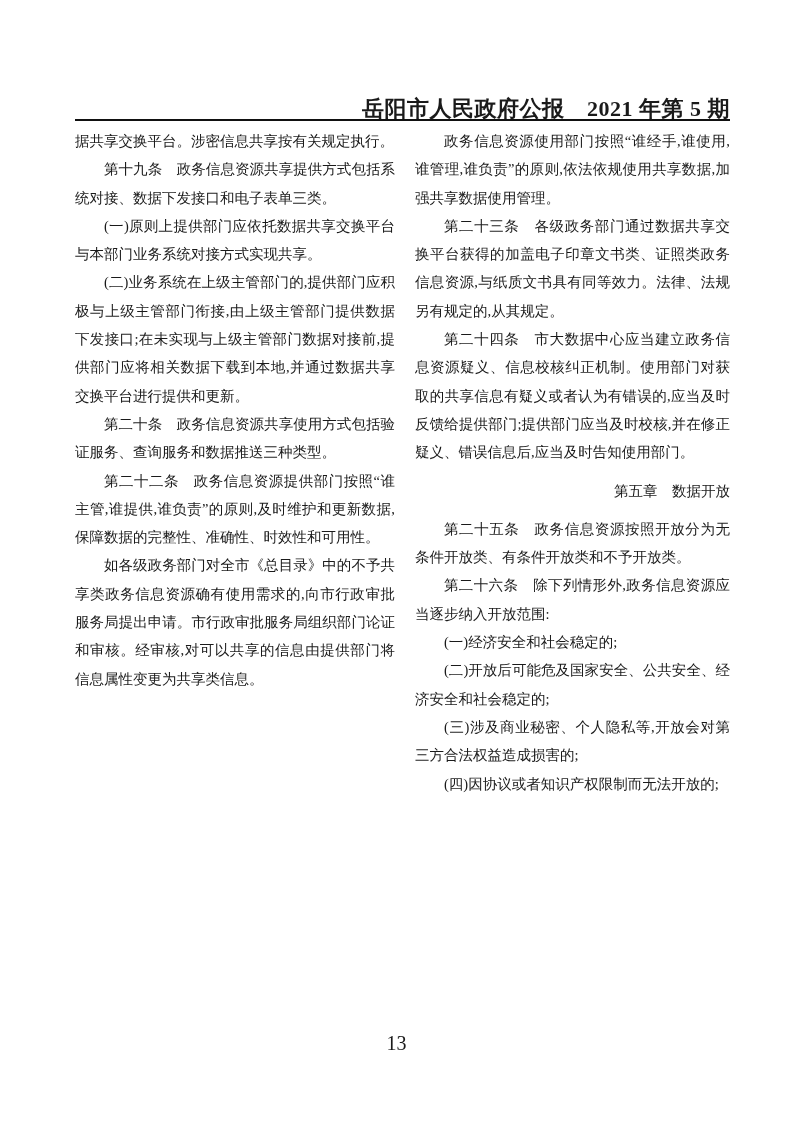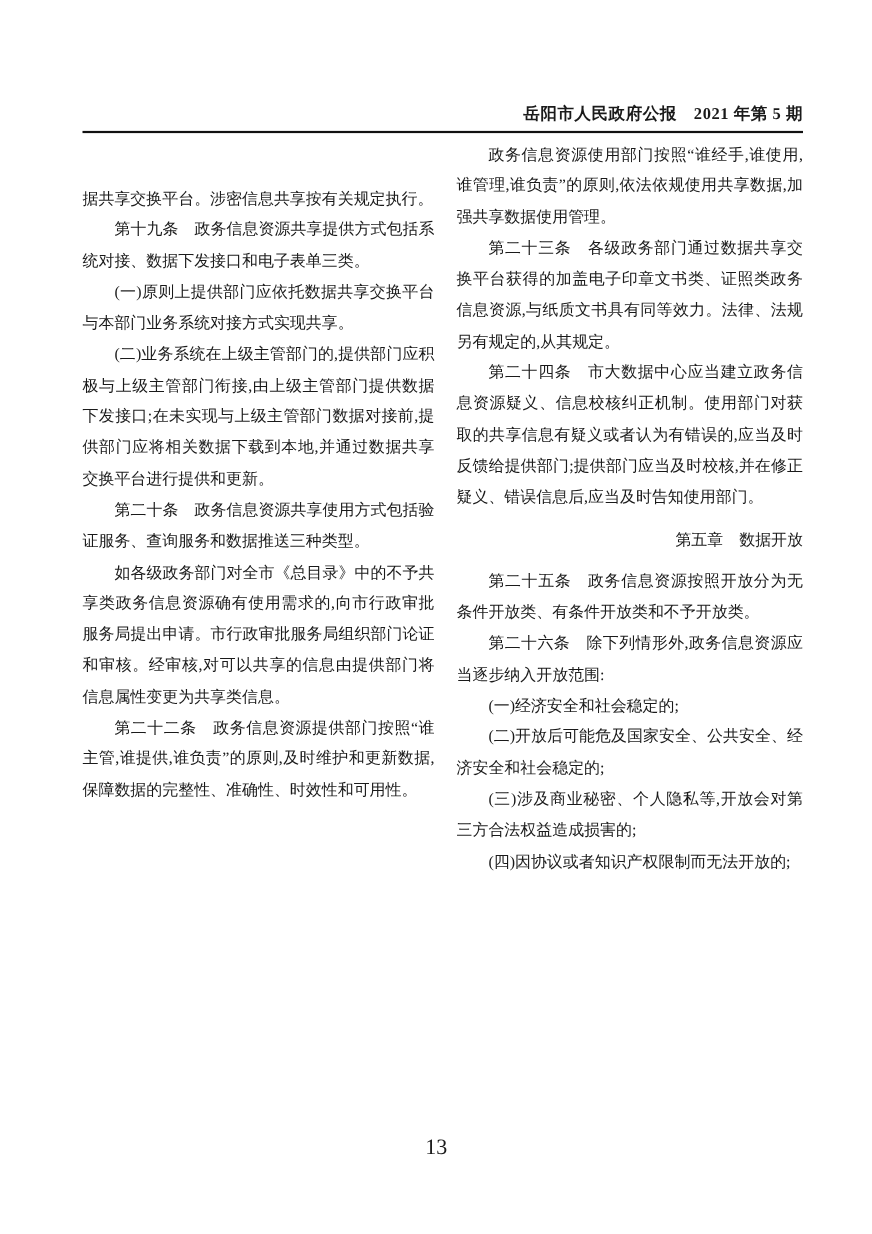--- a/index.html
+++ b/index.html
@@ -17,21 +17,21 @@
     position: absolute;
     inset: 0;
     background: #ffffff;
   }
   .page-header {
     position: absolute;
     top: 94px;
     left: 75px;
     width: 655px;
     text-align: right;
-    font-size: 15px;
+    font-size: 22px;
     font-weight: bold;
     letter-spacing: 0.5px;
     white-space: nowrap;
   }
   .header-rule {
     position: absolute;
     top: 119px;
     left: 75px;
     width: 655px;
     height: 2px;
@@ -44,21 +44,21 @@
     width: 655px;
     display: flex;
     gap: 20px;
   }
   .col {
     font-size: 14.5px;
     line-height: 28.3px;
     text-align: justify;
     text-justify: inter-ideograph;
   }
-  .col-left  { width: 320px; margin-top: 40px; }
+  .col-left  { width: 320px; }
   .col-right { width: 315px; }
   .col p {
     margin: 0;
     padding: 0;
   }
   .indent { text-indent: 2em; }
   .chapter-heading {
     text-align: right;
     text-indent: 0;
     margin: 10px 0 10px 0 !important;
@@ -82,22 +82,22 @@
   <div class="header-rule"></div>
 
   <div class="columns">
 
     <div class="col col-left">
       <p>据共享交换平台。涉密信息共享按有关规定执行。</p>
       <p class="indent">第十九条　政务信息资源共享提供方式包括系统对接、数据下发接口和电子表单三类。</p>
       <p class="indent">(一)原则上提供部门应依托数据共享交换平台与本部门业务系统对接方式实现共享。</p>
       <p class="indent">(二)业务系统在上级主管部门的,提供部门应积极与上级主管部门衔接,由上级主管部门提供数据下发接口;在未实现与上级主管部门数据对接前,提供部门应将相关数据下载到本地,并通过数据共享交换平台进行提供和更新。</p>
       <p class="indent">第二十条　政务信息资源共享使用方式包括验证服务、查询服务和数据推送三种类型。</p>
+      <p class="indent">第二十二条　政务信息资源提供部门按照“谁主管,谁提供,谁负责”的原则,及时维护和更新数据,保障数据的完整性、准确性、时效性和可用性。</p>
       <p class="indent">如各级政务部门对全市《总目录》中的不予共享类政务信息资源确有使用需求的,向市行政审批服务局提出申请。市行政审批服务局组织部门论证和审核。经审核,对可以共享的信息由提供部门将信息属性变更为共享类信息。</p>
-      <p class="indent">第二十二条　政务信息资源提供部门按照“谁主管,谁提供,谁负责”的原则,及时维护和更新数据,保障数据的完整性、准确性、时效性和可用性。</p>
     </div>
 
     <div class="col col-right">
       <p class="indent">政务信息资源使用部门按照“谁经手,谁使用,谁管理,谁负责”的原则,依法依规使用共享数据,加强共享数据使用管理。</p>
       <p class="indent">第二十三条　各级政务部门通过数据共享交换平台获得的加盖电子印章文书类、证照类政务信息资源,与纸质文书具有同等效力。法律、法规另有规定的,从其规定。</p>
       <p class="indent">第二十四条　市大数据中心应当建立政务信息资源疑义、信息校核纠正机制。使用部门对获取的共享信息有疑义或者认为有错误的,应当及时反馈给提供部门;提供部门应当及时校核,并在修正疑义、错误信息后,应当及时告知使用部门。</p>
       <p class="chapter-heading">第五章　数据开放</p>
       <p class="indent">第二十五条　政务信息资源按照开放分为无条件开放类、有条件开放类和不予开放类。</p>
       <p class="indent">第二十六条　除下列情形外,政务信息资源应当逐步纳入开放范围:</p>
       <p class="indent">(一)经济安全和社会稳定的;</p>

